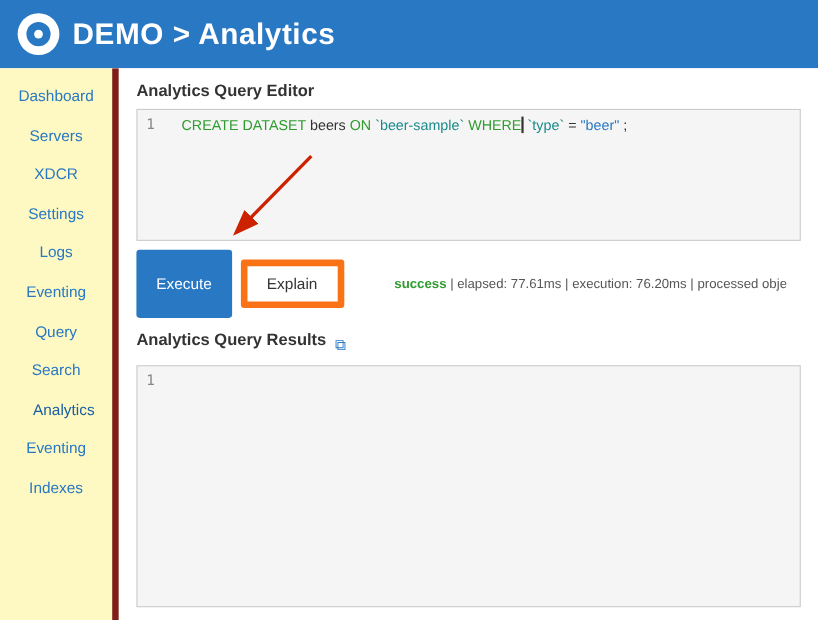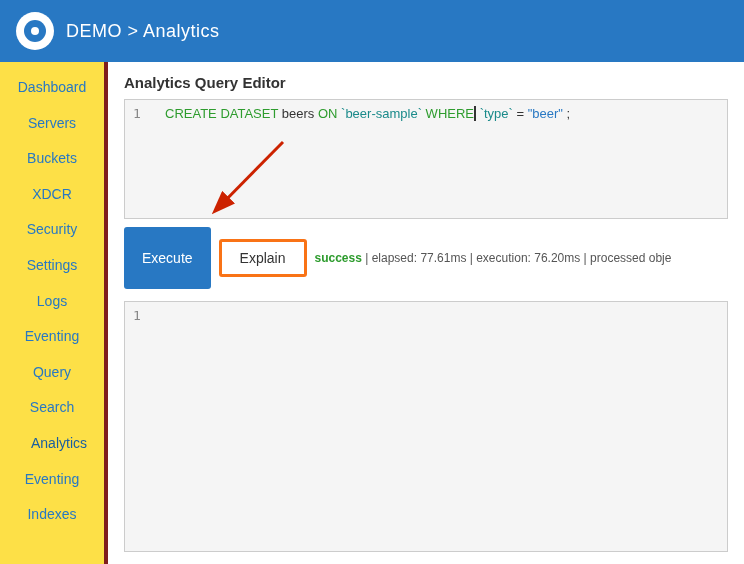--- a/index.html
+++ b/index.html
@@ -35,37 +35,37 @@
       align-items: center;
       justify-content: center;
     }
     .header-logo-dot {
       width: 8px;
       height: 8px;
       background: white;
       border-radius: 50%;
     }
     .header-title {
-      font-size: 18px;
-      font-weight: 400;
+      font-size: 27px;
+      font-weight: 700;
       letter-spacing: 0.5px;
     }
 
     
     .main-layout {
       display: flex;
       flex: 1;
       overflow: hidden;
     }
 
     
     .sidebar {
       width: 108px;
-      background: #fde047;
-      border-right: 4px solid #7f1d1d;
+      background: #fef9c3;
+      border-right: 6px solid #7f1d1d;
       display: flex;
       flex-direction: column;
       padding-top: 8px;
       flex-shrink: 0;
     }
     .sidebar-item {
       text-align: center;
       padding: 8px 4px;
       font-size: 14px;
       color: #2878c3;
@@ -145,35 +145,36 @@
       color: white;
       border: none;
       padding: 23px 18px;
       font-size: 14px;
       cursor: pointer;
       border-radius: 3px;
     }
     .btn-explain {
       background: white;
       color: #333;
-      border: 3px solid #f97316;
+      border: 6px solid #f97316;
       padding: 8px 18px;
       font-size: 14px;
       cursor: pointer;
       border-radius: 3px;
     }
     .status-text {
       font-size: 12px;
       color: #555;
       white-space: nowrap;
       overflow: hidden;
     }
     .status-success {
       color: #2e9c2e;
       font-weight: bold;
+      margin-left: 38px;
     }
 
     
     .results-header {
       display: flex;
       align-items: center;
       gap: 8px;
       margin-bottom: 6px;
     }
     .copy-icon {
@@ -210,23 +211,21 @@
     </div>
   </div>
   <span class="header-title">DEMO &gt; Analytics</span>
 </div>
 
 <div class="main-layout">
 
   <nav class="sidebar">
     <div class="sidebar-item">Dashboard</div>
     <div class="sidebar-item">Servers</div>
-    <div class="sidebar-item">Buckets</div>
     <div class="sidebar-item">XDCR</div>
-    <div class="sidebar-item">Security</div>
     <div class="sidebar-item">Settings</div>
     <div class="sidebar-item">Logs</div>
     <div class="sidebar-item">Eventing</div>
     <div class="sidebar-item">Query</div>
     <div class="sidebar-item">Search</div>
     <div class="sidebar-item active">Analytics</div>
     <div class="sidebar-item">Eventing</div>
     <div class="sidebar-item">Indexes</div>
   </nav>
 
@@ -256,20 +255,24 @@
 
     <div class="toolbar">
       <button class="btn-execute">Execute</button>
       <button class="btn-explain">Explain</button>
       <span class="status-text">
         <span class="status-success">success</span>
         <span>| elapsed: 77.61ms | execution: 76.20ms | processed obje</span>
       </span>
     </div>
 
+    <div class="results-header">
+      <span class="section-title">Analytics Query Results</span>
+      <span class="copy-icon">⧉</span>
+    </div>
 
     <div class="results-area">
       <div class="results-line">
         <span class="line-number">1</span>
       </div>
     </div>
 
     <svg class="arrow-svg" style="position:absolute; left:0; top:0; width:200px; height:200px; pointer-events:none; z-index:20;" viewBox="0 0 200 200">
 
       <defs>

